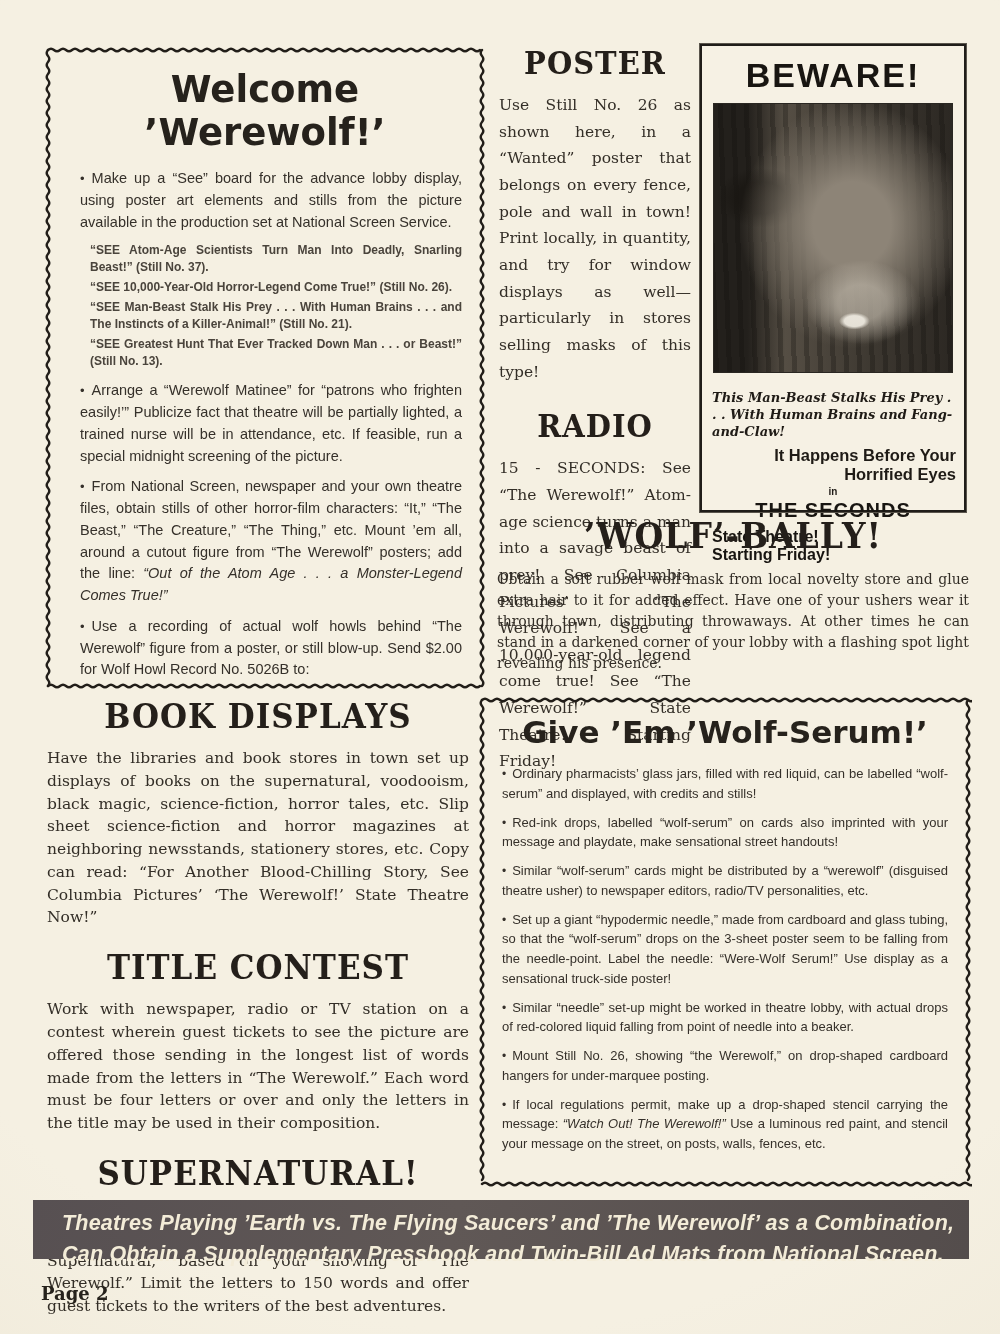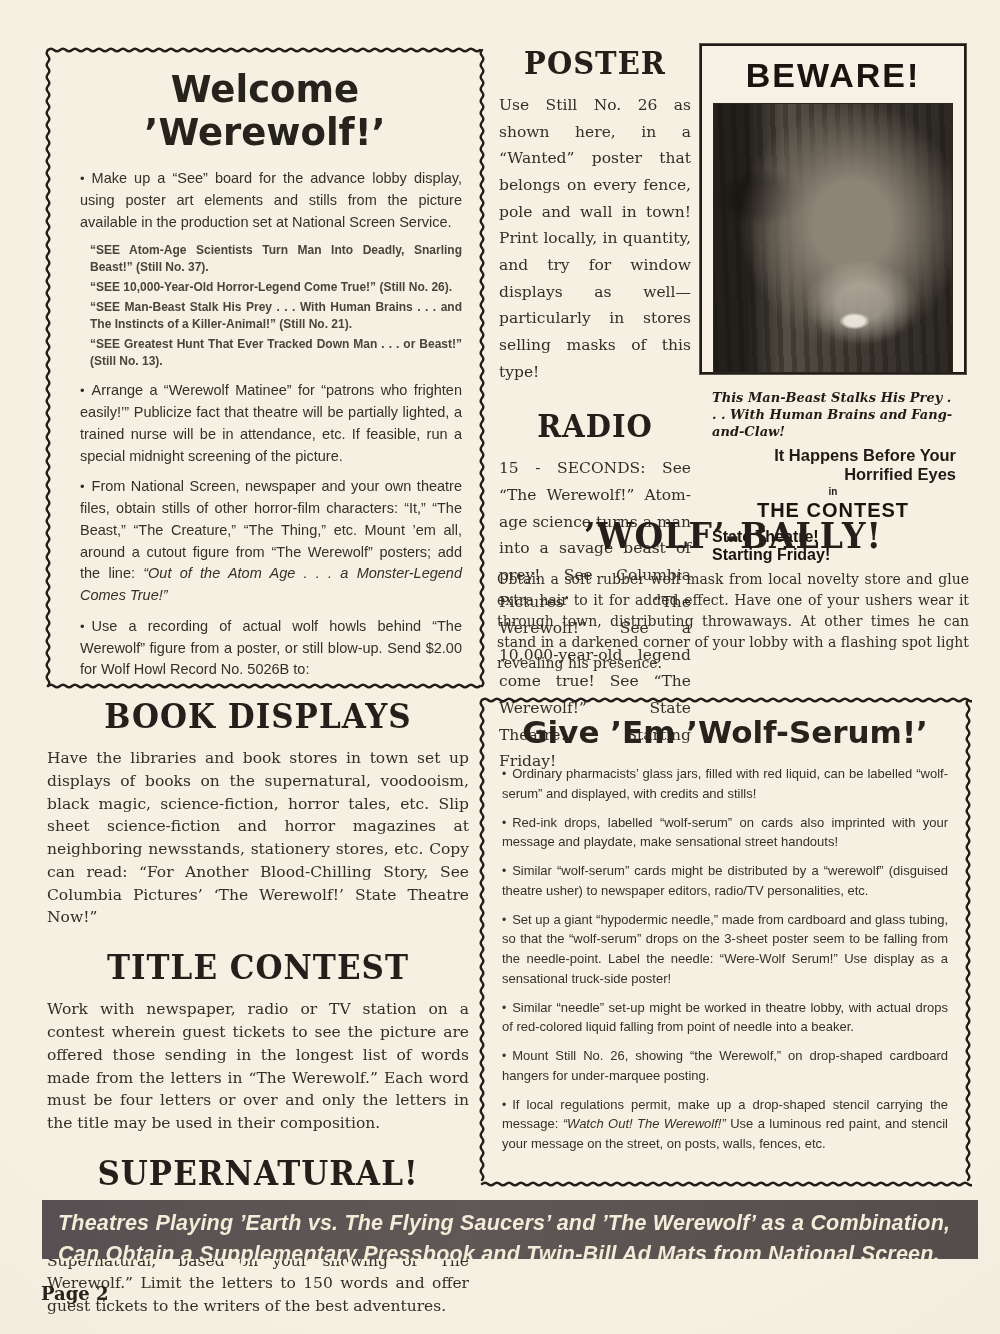--- a/index.html
+++ b/index.html
@@ -24,21 +24,21 @@
   
   .midcol{position:absolute;left:494px;top:46px;width:202px;}
   .slab-h{font-family:"DejaVu Serif",serif;font-weight:bold;font-size:29px;
        letter-spacing:1px;text-align:center;margin:0 0 12px 0;color:#241f1a;
        transform:scaleY(1.08);}
   .slab-body{font-family:"DejaVu Serif",serif;font-size:15.5px;line-height:1.72;
        text-align:justify;color:#332e27;margin:5px;}
   .radio-h{margin-top:24px;}
 
   
-  .beware{position:absolute;left:700px;top:44px;width:266px;height:330px;
+  .beware{position:absolute;left:700px;top:44px;width:266px;height:468px;
        border:2px solid #201d19;outline:1px solid #5a554c;background:#f6f1e4;
        box-sizing:border-box;padding:4px 8px;}
   .beware-h{font-family:"Liberation Sans",sans-serif;font-weight:bold;font-size:34px;
        letter-spacing:2px;text-align:center;margin:6px 0 8px 0;color:#181511;}
   .photo{width:238px;height:268px;margin:0 auto;border:1px solid #2a2722;
        background:
          radial-gradient(22px 12px at 59% 81%, rgba(240,236,226,.9) 0 45%, rgba(240,236,226,0) 70%),
          radial-gradient(95px 70px at 62% 74%, rgba(205,197,183,.55) 0 25%, rgba(205,197,183,0) 60%),
          radial-gradient(150px 165px at 58% 45%, #8d8477 0 26%, rgba(120,112,100,.75) 48%, rgba(70,64,56,0) 75%),
          radial-gradient(60px 40px at 20% 35%, rgba(25,22,18,.8) 0 40%, rgba(25,22,18,0) 75%),
@@ -64,23 +64,23 @@
   .leftcol .slab-h.later{margin-top:4px;}
 
   
   .serum{left:478px;top:696px;width:494px;height:492px;padding:16px 24px 8px 24px;overflow:hidden;}
   .serum-title{font-family:"DejaVu Sans",sans-serif;font-weight:bold;font-size:31px;
        text-align:center;margin:2px 0 14px 0;color:#26221c;}
   .sb{font-size:13px;line-height:1.52;text-align:justify;margin:0 0 9px 0;color:#35302a;}
   .sb .dot{font-size:12px;margin-right:6px;}
 
   
-  .banner{position:absolute;left:42px;top:1200px;width:936px;height:59px;
+  .banner{position:absolute;left:33px;top:1200px;width:936px;height:59px;
        background:linear-gradient(100deg,#575052 0%,#605856 45%,#544d4c 100%);
-       box-sizing:border-box;padding:8px 10px 0 16px;}
+       box-sizing:border-box;padding:8px 10px 0 29px;}
   .banner p{margin:0;color:#f3ecd8;font-weight:bold;font-style:italic;
        font-size:21.5px;line-height:1.45;letter-spacing:.2px;}
   .pageno{position:absolute;left:41px;top:1283px;font-family:"DejaVu Serif",serif;
        font-weight:bold;font-size:18px;color:#26221c;}
 </style>
 </head>
 <body>
 
 <div class="page">
 
@@ -111,21 +111,21 @@
     <h2 class="slab-h radio-h">RADIO</h2>
     <p class="slab-body">15 - SECONDS:  See “The Werewolf!” Atom-age science turns a man into a savage beast of prey! See Columbia Pictures’ “The Werewolf!” See a 10,000-year-old legend come true! See “The Werewolf!” State Theatre! Starting Friday!</p>
   </div>
 
   <div class="beware">
     <div class="beware-h">BEWARE!</div>
     <div class="photo"></div>
     <p class="beware-cap">This Man-Beast Stalks His Prey . . . With Human Brains and Fang-and-Claw!</p>
     <p class="beware-l1">It Happens Before Your Horrified Eyes</p>
     <p class="beware-in">in</p>
-    <p class="beware-t">THE CONTEST</p>
+    <p class="beware-t">THE SECONDS</p>
     <div class="beware-row">
       <span>State Theatre!</span>
       <span>Starting Friday!</span>
     </div>
   </div>
 
   <div class="wolfbally">
     <h2 class="slab-h">’WOLF’-BALLY!</h2>
     <p class="slab-body">Obtain a soft rubber wolf mask from local novelty store and glue extra hair to it for added effect. Have one of your ushers wear it through town, distributing throwaways. At other times he can stand in a darkened corner of your lobby with a flashing spot light revealing his presence.</p>
   </div>

